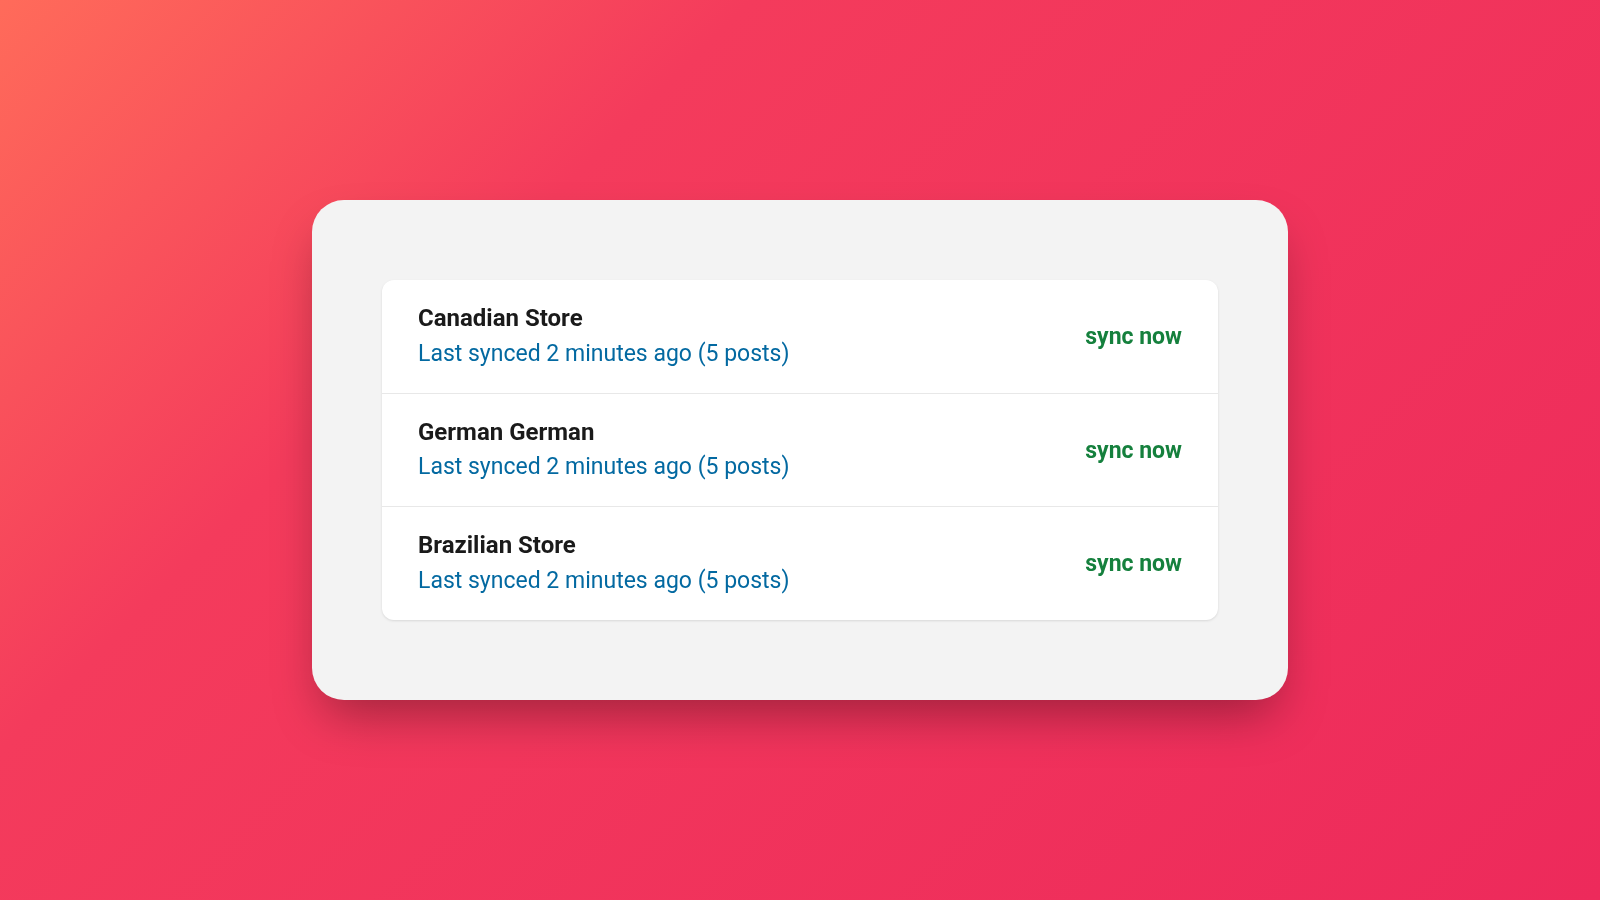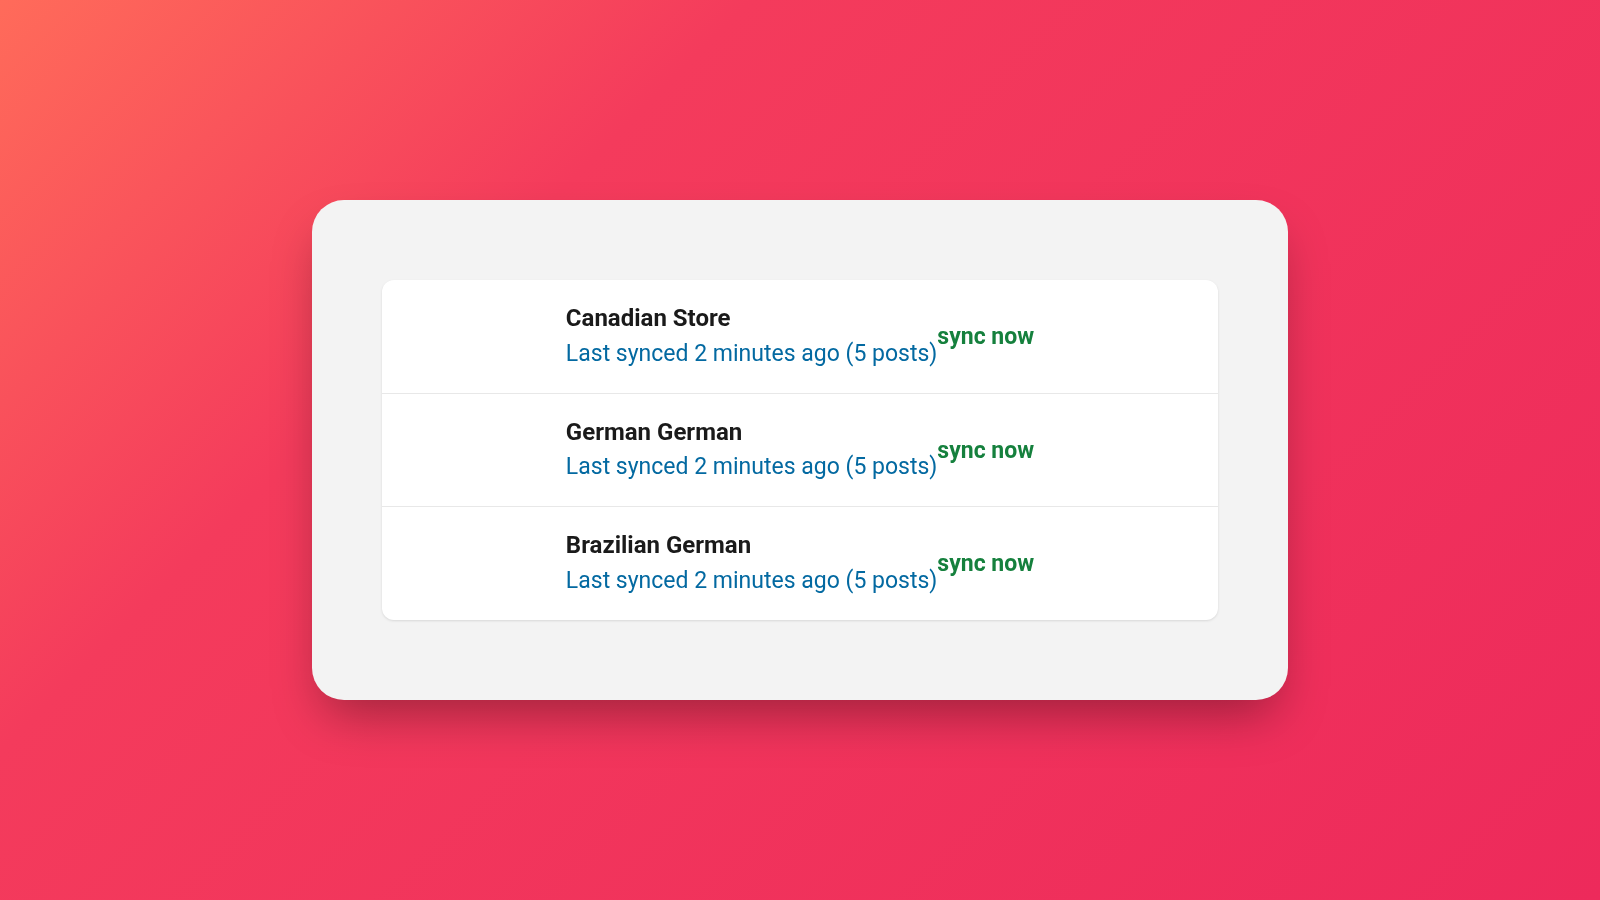--- a/index.html
+++ b/index.html
@@ -30,21 +30,21 @@
     .list-card {
       background: #ffffff;
       border-radius: 12px;
       box-shadow: 0 1px 3px rgba(0, 0, 0, 0.08), 0 1px 2px rgba(0,0,0,0.04);
       overflow: hidden;
     }
     
     .store-row {
       display: flex;
       align-items: center;
-      justify-content: center;
+      justify-content: space-between;
       padding: 24px 36px;
       border-bottom: 1px solid #e8e8e8;
     }
     
     .store-row:last-child {
       border-bottom: none;
     }
     
     .store-info {
       display: flex;
@@ -91,20 +91,20 @@
     <div class="store-row">
       <div class="store-info">
         <div class="store-name">German German</div>
         <div class="store-status">Last synced 2 minutes ago (5 posts)</div>
       </div>
       <div class="sync-link">sync now</div>
     </div>
 
     <div class="store-row">
       <div class="store-info">
-        <div class="store-name">Brazilian German</div>
+        <div class="store-name">Brazilian Store</div>
         <div class="store-status">Last synced 2 minutes ago (5 posts)</div>
       </div>
       <div class="sync-link">sync now</div>
     </div>
 
   </div>
 </div>
 
 </body></html>

